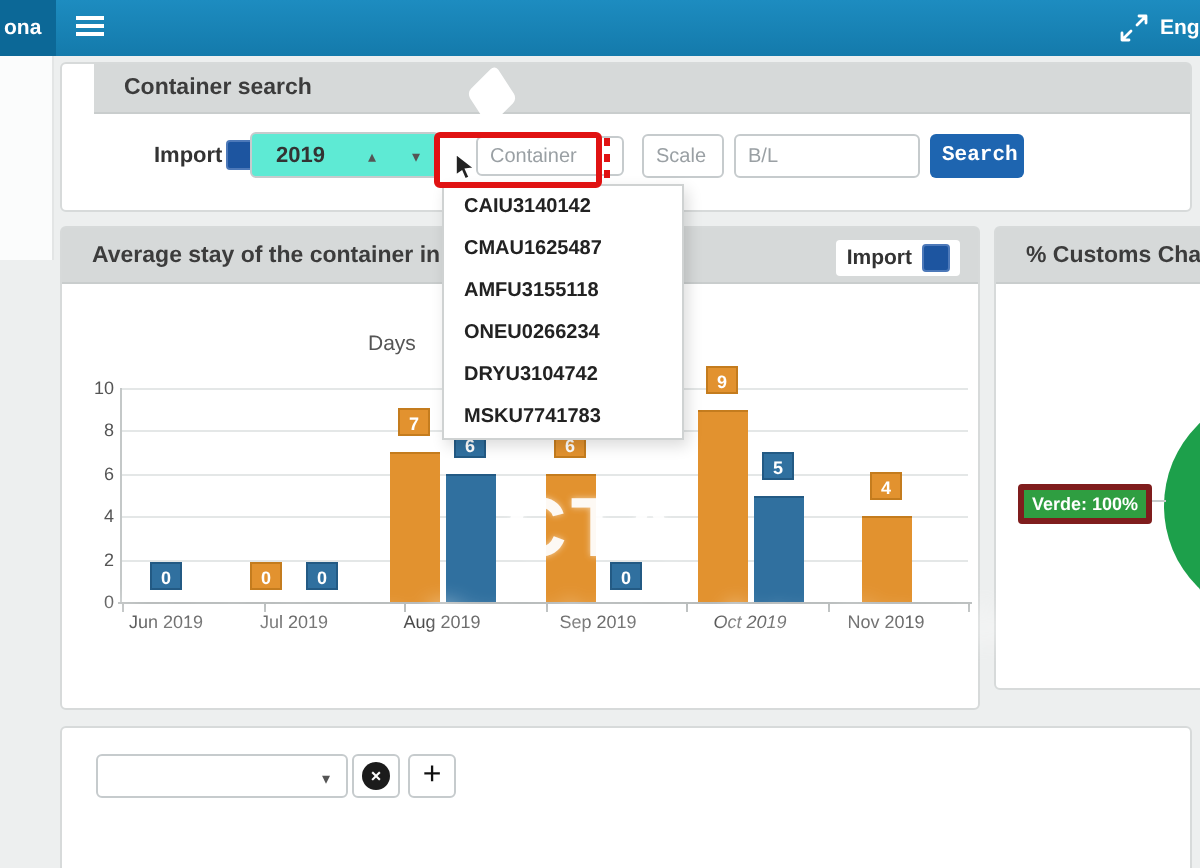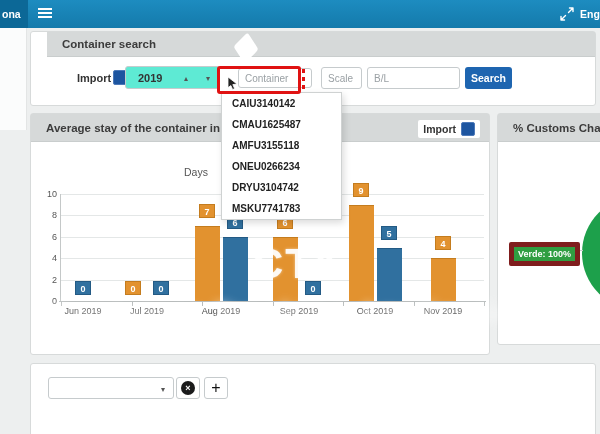--- a/index.html
+++ b/index.html
@@ -22,21 +22,21 @@
   .panel-header{background:#d6d9d9;border-bottom:1px solid #c9cdcd;color:#3c3c3c;
     font-size:11.5px;font-weight:bold;padding-left:15px;display:flex;align-items:center;box-sizing:border-box;overflow:hidden;white-space:nowrap;}
   .sidebar-strip{position:absolute;left:0;top:28px;width:26px;height:102px;background:#fbfcfc;border-right:1px solid #e3e5e5;}
   
   .lbl{font-size:11px;font-weight:bold;color:#333;}
   .chk{width:13px;height:13px;background:#1d55a0;border:1px solid #4d79b9;border-radius:2px;display:inline-block;}
   .inp{position:absolute;border:1px solid #c6cbcd;border-radius:3px;background:#fff;
     font-size:10px;color:#444;box-sizing:border-box;padding:0 6px;font-family:"Liberation Sans",sans-serif;}
   .inp::placeholder{color:#9aa0a4;}
   .btn-search{position:absolute;background:#1e65b0;color:#fff;border:none;border-radius:3px;
-    font-size:10.5px;font-weight:bold;cursor:pointer;font-family:Liberation Sans, sans-serif;}
+    font-size:10.5px;font-weight:bold;cursor:pointer;font-family:Liberation Mono, monospace;}
   .yearbox{position:absolute;border:1px solid #c6cbcd;border-radius:3px;background:#5eead4;box-sizing:border-box;}
   .caret{position:absolute;font-size:8px;color:#555;cursor:pointer;line-height:8px;}
   .red-hl{position:absolute;border:3px solid #e01212;border-radius:3px;z-index:45;box-sizing:border-box;}
   .red-dash{position:absolute;width:3px;z-index:45;
     background:repeating-linear-gradient(180deg,#e01212 0 4px,transparent 4px 8px);}
   
   .dd{position:absolute;left:221px;top:92px;width:119px;background:#fff;border:1px solid #cfd2d2;
     z-index:40;box-shadow:2px 3px 7px rgba(0,0,0,.14);}
   .dd-item{padding:5px 10px;font-size:10px;font-weight:600;color:#222;cursor:pointer;}
   
@@ -48,21 +48,21 @@
   .xlabel{position:absolute;width:64px;text-align:center;font-size:9px;color:#444;top:164px;}
   .bar{position:absolute;width:25px;box-sizing:border-box;cursor:pointer;}
   .blabel{position:absolute;width:16px;height:14px;font-size:9px;font-weight:bold;color:#fff;
     text-align:center;line-height:14px;box-sizing:border-box;}
   .chart-title{position:absolute;font-size:10.5px;color:#555;}
   .import-badge{position:absolute;right:9px;top:6px;height:18px;background:#fff;border-radius:2px;
     display:flex;align-items:center;padding:0 5px;gap:5px;}
   .import-badge span{font-size:10.5px;font-weight:bold;color:#333;}
   
   .pie-circle{position:absolute;border-radius:50%;cursor:pointer;}
-  .pie-tip{position:absolute;background:#2f9e41;border:5px solid #7f1d1d;color:#fff;
+  .pie-tip{position:absolute;background:#2f9e41;border:3px solid #7f1d1d;color:#fff;
     font-size:9px;font-weight:bold;padding:2px 4px;border-radius:2px;white-space:nowrap;}
   .pie-line{position:absolute;height:1px;background:#c8cccc;}
   
   .hist-select{position:absolute;border:1px solid #c6cbcd;border-radius:3px;background:#fff;cursor:pointer;box-sizing:border-box;}
   .hist-btn{position:absolute;border:1px solid #c6cbcd;border-radius:3px;background:#fff;cursor:pointer;
     display:flex;align-items:center;justify-content:center;box-sizing:border-box;}
   .circle-x{width:14px;height:14px;background:#1b1b1b;border-radius:50%;color:#fff;font-size:9px;
     line-height:14px;text-align:center;font-weight:bold;}
   .plus-glyph{font-size:16px;color:#111;font-weight:400;line-height:16px;}
   
@@ -169,21 +169,21 @@
       <div class="blabel" style="left: 122px; top: 139px; background: rgb(48, 112, 159); border: 1px solid rgb(35, 90, 132);">0</div>
       <div class="xlabel" style="left: 158px;">Aug 2019</div>
       <div class="bar" style="left: 163.5px; top: 84.1px; height: 74.9px; background: rgb(226, 146, 47); border-top: 1px solid rgb(196, 124, 30);"></div>
       <div class="blabel" style="left: 168px; top: 62.1px; background: rgb(226, 146, 47); border: 1px solid rgb(196, 124, 30);">7</div>
       <div class="bar" style="left: 191.5px; top: 94.8px; height: 64.2px; background: rgb(48, 112, 159); border-top: 1px solid rgb(35, 90, 132);"></div>
       <div class="blabel" style="left: 196px; top: 72.8px; background: rgb(48, 112, 159); border: 1px solid rgb(35, 90, 132);">6</div>
       <div class="xlabel" style="left: 236px;">Sep 2019</div>
       <div class="bar" style="left: 241.5px; top: 94.8px; height: 64.2px; background: rgb(226, 146, 47); border-top: 1px solid rgb(196, 124, 30);"></div>
       <div class="blabel" style="left: 246px; top: 72.8px; background: rgb(226, 146, 47); border: 1px solid rgb(196, 124, 30);">6</div>
       <div class="blabel" style="left: 274px; top: 139px; background: rgb(48, 112, 159); border: 1px solid rgb(35, 90, 132);">0</div>
-      <div class="xlabel" style="left: 312px;">Oct 2019</div>
+      <div class="xlabel" style="left: 312px; font-style: italic;">Oct 2019</div>
       <div class="bar" style="left: 317.5px; top: 62.7px; height: 96.3px; background: rgb(226, 146, 47); border-top: 1px solid rgb(196, 124, 30);"></div>
       <div class="blabel" style="left: 322px; top: 40.7px; background: rgb(226, 146, 47); border: 1px solid rgb(196, 124, 30);">9</div>
       <div class="bar" style="left: 345.5px; top: 105.5px; height: 53.5px; background: rgb(48, 112, 159); border-top: 1px solid rgb(35, 90, 132);"></div>
       <div class="blabel" style="left: 350px; top: 83.5px; background: rgb(48, 112, 159); border: 1px solid rgb(35, 90, 132);">5</div>
       <div class="xlabel" style="left: 380px;">Nov 2019</div>
       <div class="bar" style="left: 399.5px; top: 116.2px; height: 42.8px; background: rgb(226, 146, 47); border-top: 1px solid rgb(196, 124, 30);"></div>
       <div class="blabel" style="left: 404px; top: 94.2px; background: rgb(226, 146, 47); border: 1px solid rgb(196, 124, 30);">4</div>
     </div>
 </div>
 

